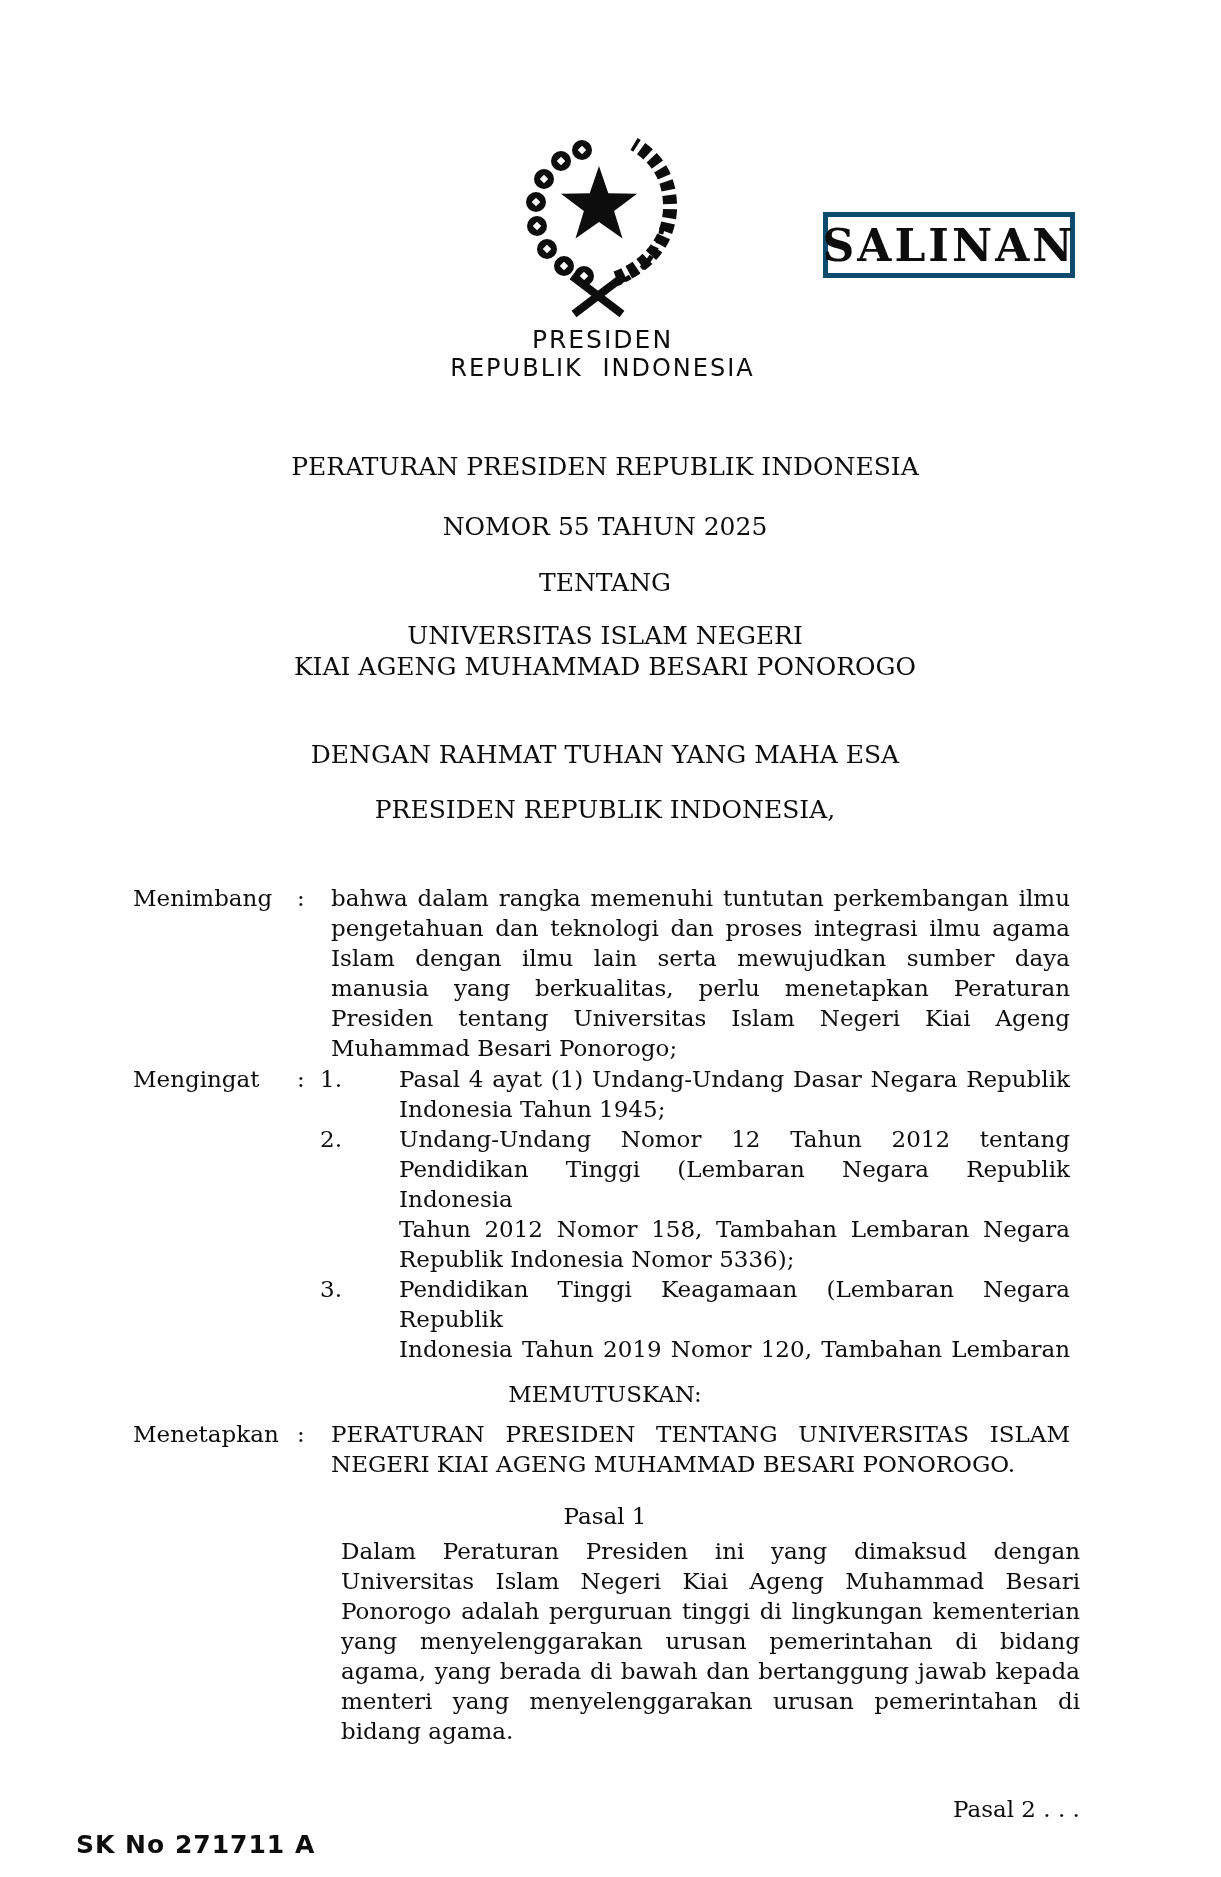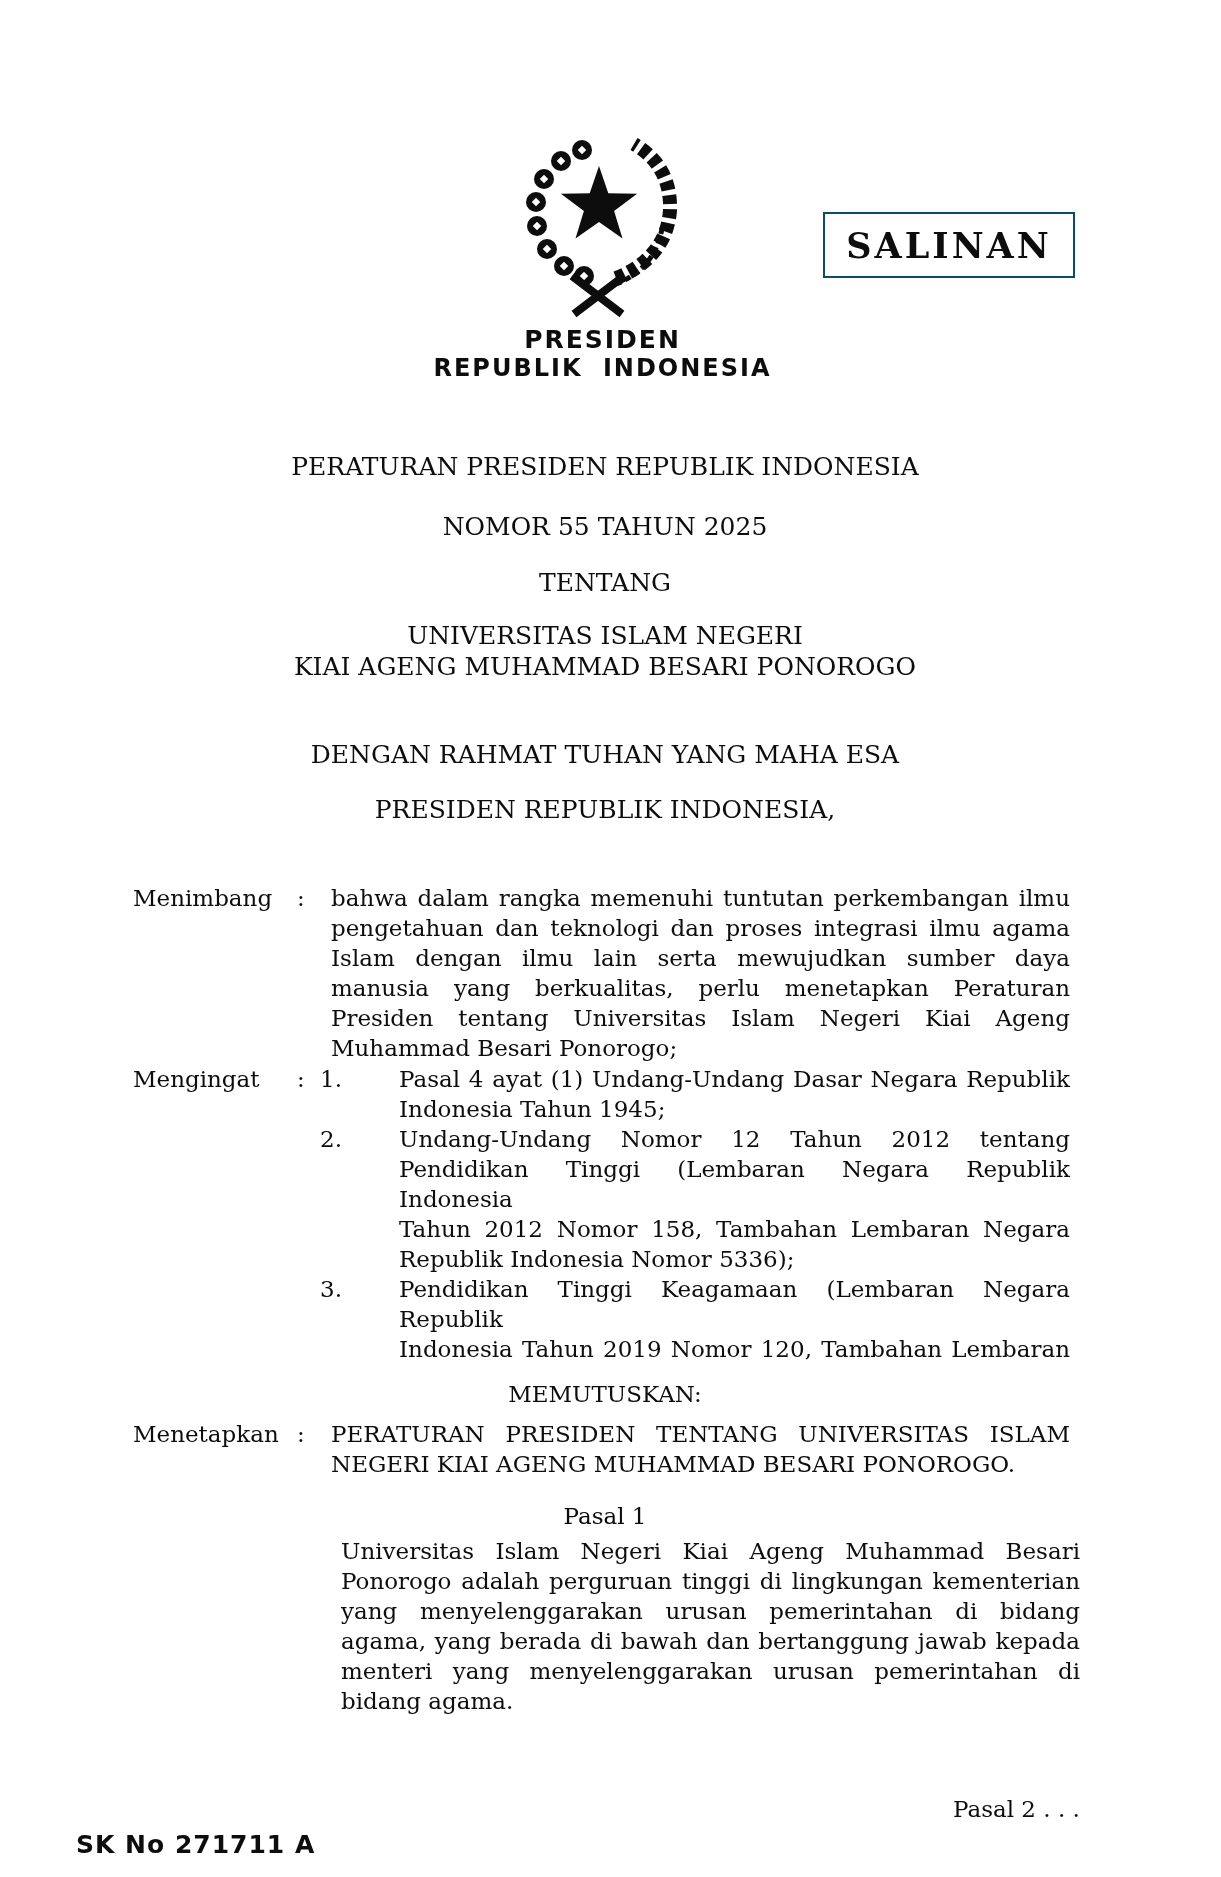--- a/index.html
+++ b/index.html
@@ -12,31 +12,31 @@
     font-family:"DejaVu Serif", serif;
     overflow:hidden;
   }
 
   
   .emblem { position:absolute; left:516px; top:132px; width:166px; height:192px; }
   .letterhead {
     position:absolute; left:0; top:326px; width:1205px;
     text-align:center;
     font-family:"DejaVu Sans", sans-serif;
-    font-weight:bold;
+    font-weight:normal;
     line-height:28px;
   }
   .letterhead .lh1 { font-size:25px; letter-spacing:2px; }
   .letterhead .lh2 { font-size:24px; letter-spacing:2px; word-spacing:10px; }
 
   .stamp {
     position:absolute; left:823px; top:212px; width:252px; height:66px;
-    border:2px solid #0c4a6e; box-sizing:border-box;
+    border:5px solid #0c4a6e; box-sizing:border-box;
     display:flex; align-items:center; justify-content:center;
-    font-weight:bold; font-size:35px; letter-spacing:3px;
+    font-weight:bold; font-size:44px; letter-spacing:3px;
   }
 
   
   .cline {
     position:absolute; left:0; width:1210px;
     text-align:center; font-size:25px; line-height:30px;
     white-space:pre;
   }
 
   
@@ -173,20 +173,21 @@
     <div class="label">Menetapkan</div>
     <div class="colon">:</div>
     <div class="text">
         <div class="jline">PERATURAN PRESIDEN TENTANG UNIVERSITAS ISLAM</div>
         <div class="jline last">NEGERI KIAI AGENG MUHAMMAD BESARI PONOROGO.</div>
       </div>
   </div>
 
   <div class="cline" style="top:1501px; font-size:23px">Pasal 1</div>
   <div class="article-body">
+      <div class="jline">Dalam Peraturan Presiden ini yang dimaksud dengan</div>
       <div class="jline">Universitas Islam Negeri Kiai Ageng Muhammad Besari</div>
       <div class="jline">Ponorogo adalah perguruan tinggi di lingkungan kementerian</div>
       <div class="jline">yang menyelenggarakan urusan pemerintahan di bidang</div>
       <div class="jline">agama, yang berada di bawah dan bertanggung jawab kepada</div>
       <div class="jline">menteri yang menyelenggarakan urusan pemerintahan di</div>
       <div class="jline last">bidang agama.</div>
     </div>
 
   <div class="sk-number">SK No 271711 A</div>
   <div class="continuation">Pasal 2 . . .</div>

